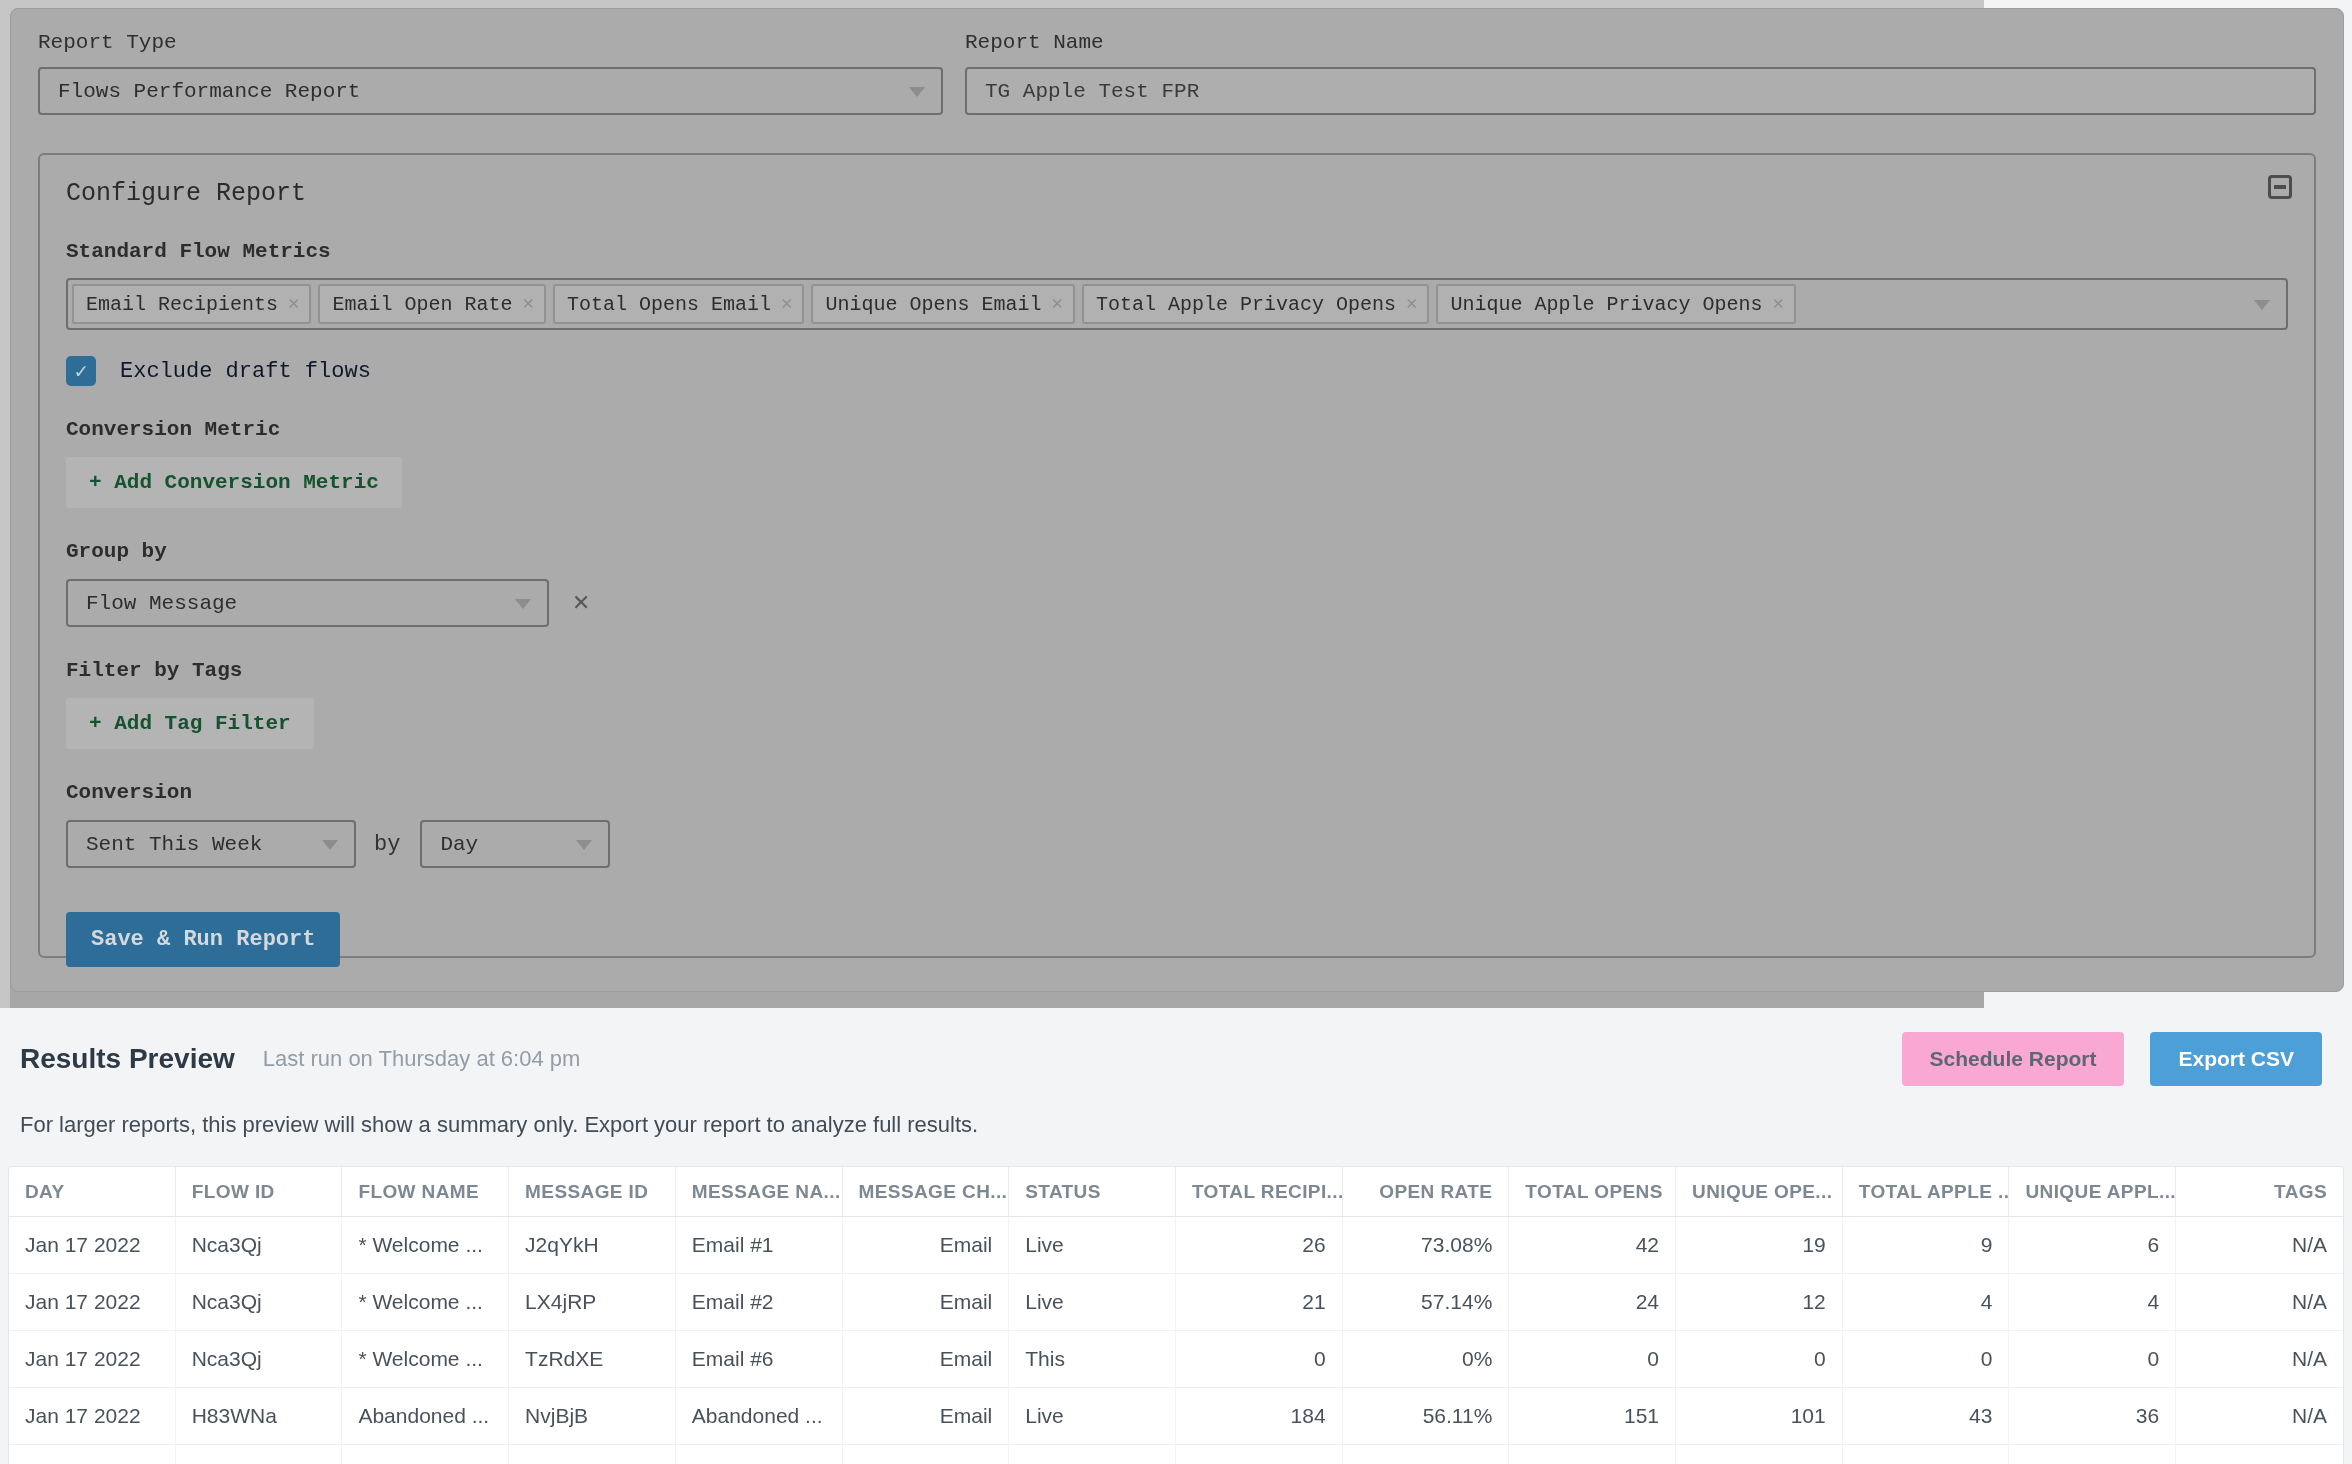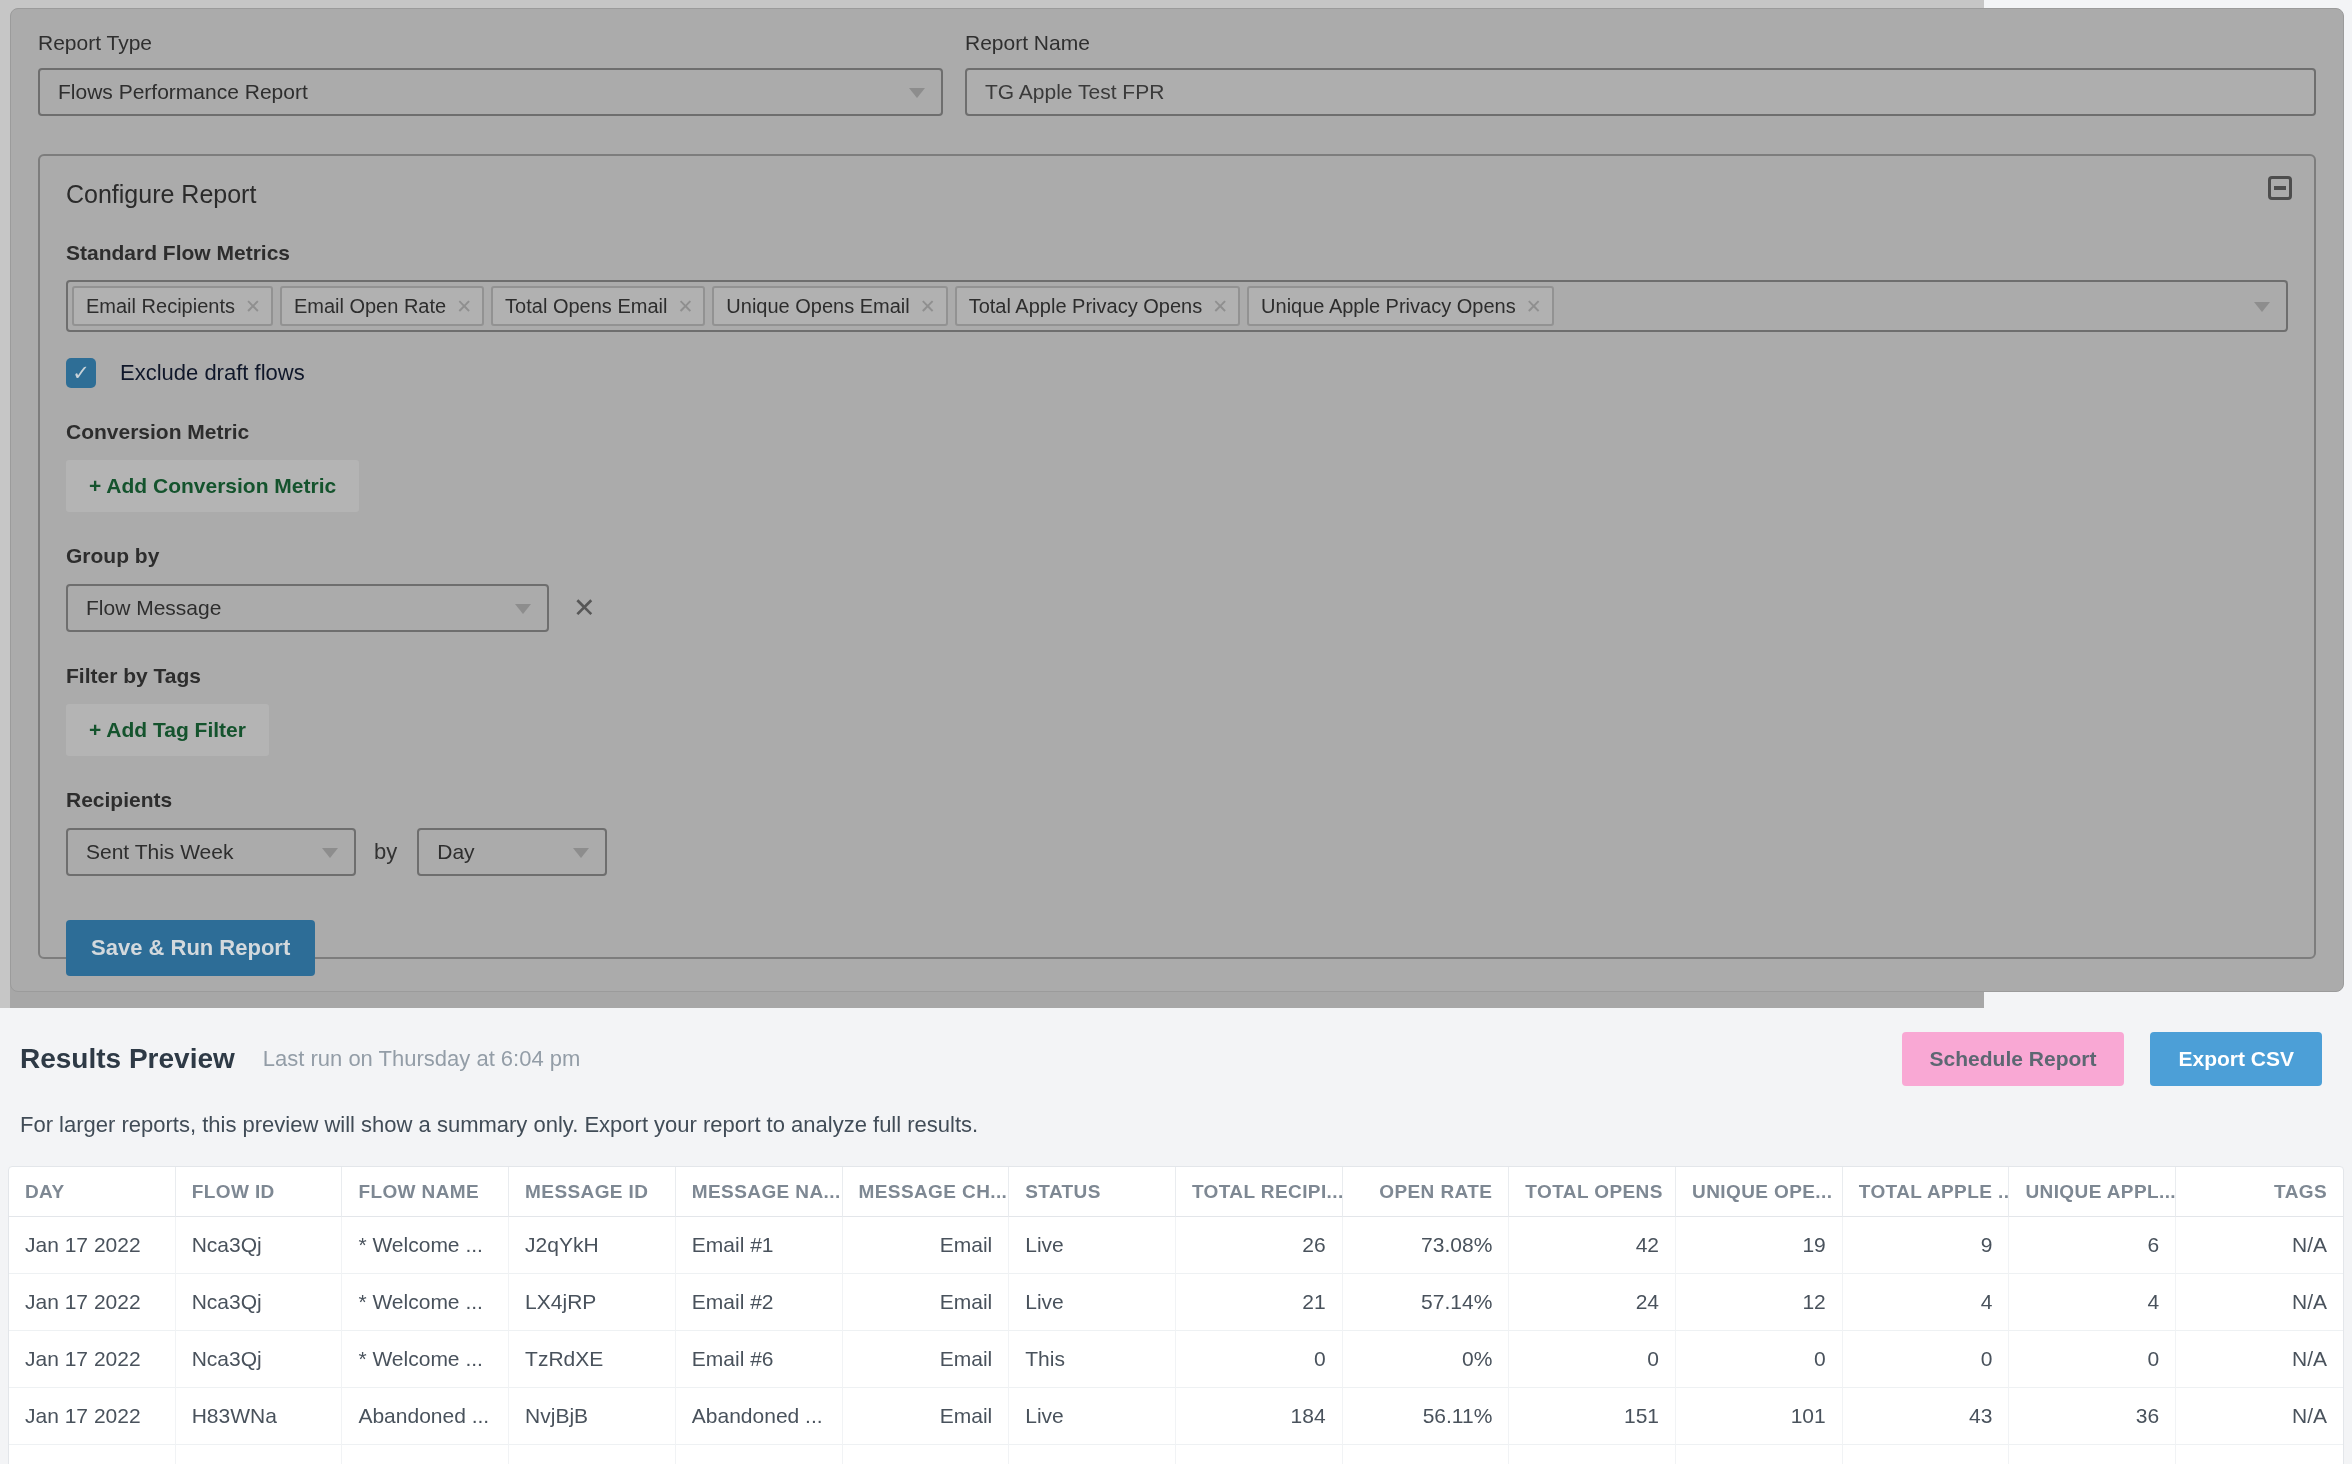--- a/index.html
+++ b/index.html
@@ -1,20 +1,20 @@
 <!DOCTYPE html>
 <html><head>
 <meta charset="utf-8">
 <style>
   * { margin:0; padding:0; box-sizing:border-box; }
   html,body { width:2352px; height:1464px; overflow:hidden; }
   body { font-family:"Liberation Sans","DejaVu Sans",sans-serif; background:#f3f4f6; position:relative; }
 
   
-  .top-section { position:absolute; top:0; left:0; width:1984px; height:1008px; background:#c6c6c6; }
+  .top-section { position:absolute; top:0; left:0; width:1984px; height:1008px; background:#c6c6c6;font-family:Liberation Mono, monospace; }
   .dim-card { position:absolute; left:10px; top:8px; right:0; bottom:0; background:#a7a7a7; border-top-left-radius:10px; }
   .config-card { position:absolute; left:0; top:0; width:2334px; height:984px; background:#ababab; border:1px solid #9b9b9b; border-radius:8px; padding:22px 27px; }
 
   .fields-row { display:flex; gap:22px; }
   .field-label { font-size:21px; color:#2f2f2f; margin-bottom:13px; display:block; }
   .select-box { position:relative; height:48px; border:2px solid #6e6e6e; border-radius:4px; display:flex; align-items:center; padding:0 44px 0 18px; font-size:21px; color:#2e2e2e; background:transparent; }
   .caret { position:absolute; right:16px; top:50%; margin-top:-4px; width:0; height:0; border-left:8px solid transparent; border-right:8px solid transparent; border-top:10px solid #8d8d8d; }
   .field-type { width:905px; }
   .field-name { flex:1; }
   .text-input { width:100%; height:48px; border:2px solid #6e6e6e; border-radius:4px; background:#aeaeae; font-size:21px; color:#3a3a3a; padding:0 18px; font-family:inherit; outline:none; }
@@ -130,21 +130,21 @@
           <div class="select-box select-groupby">
             <span>Flow Message</span>
             <span class="caret"></span>
           </div>
           <span class="close-x">✕</span>
         </div>
 
         <div class="sub-label spaced">Filter by Tags</div>
         <button class="gray-btn">+ Add Tag Filter</button>
 
-        <div class="sub-label spaced">Recipients</div>
+        <div class="sub-label spaced">Conversion</div>
         <div class="inline-row">
           <div class="select-box select-timeframe">
             <span>Sent This Week</span>
             <span class="caret"></span>
           </div>
           <span class="by-text">by</span>
           <div class="select-box select-unit">
             <span>Day</span>
             <span class="caret"></span>
           </div>

